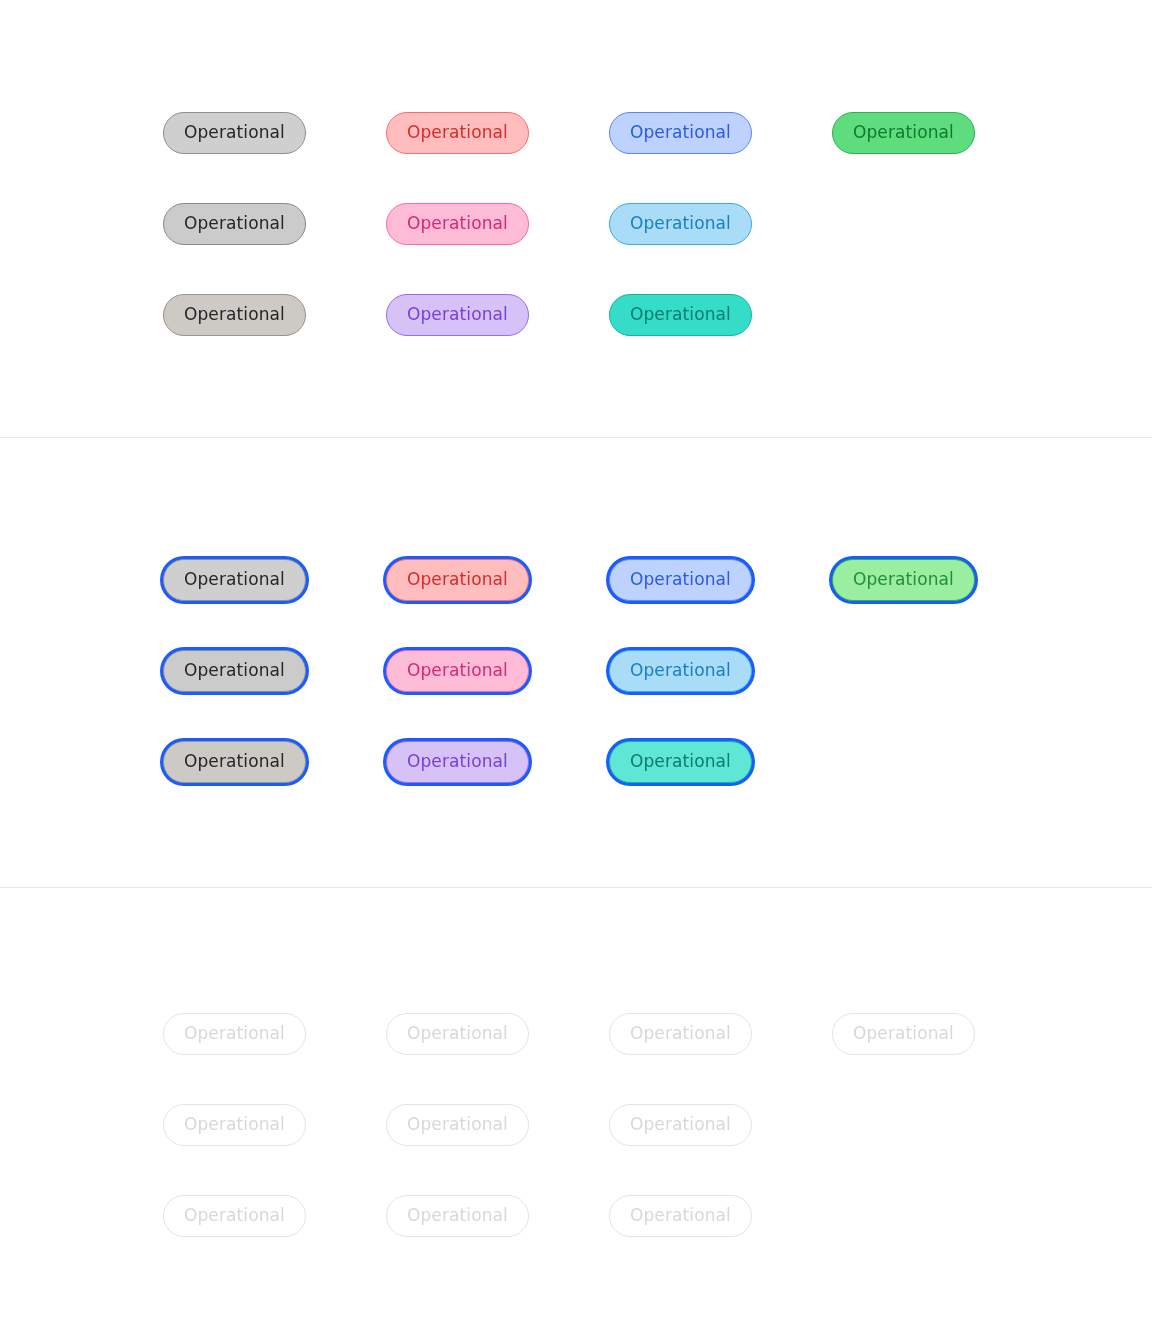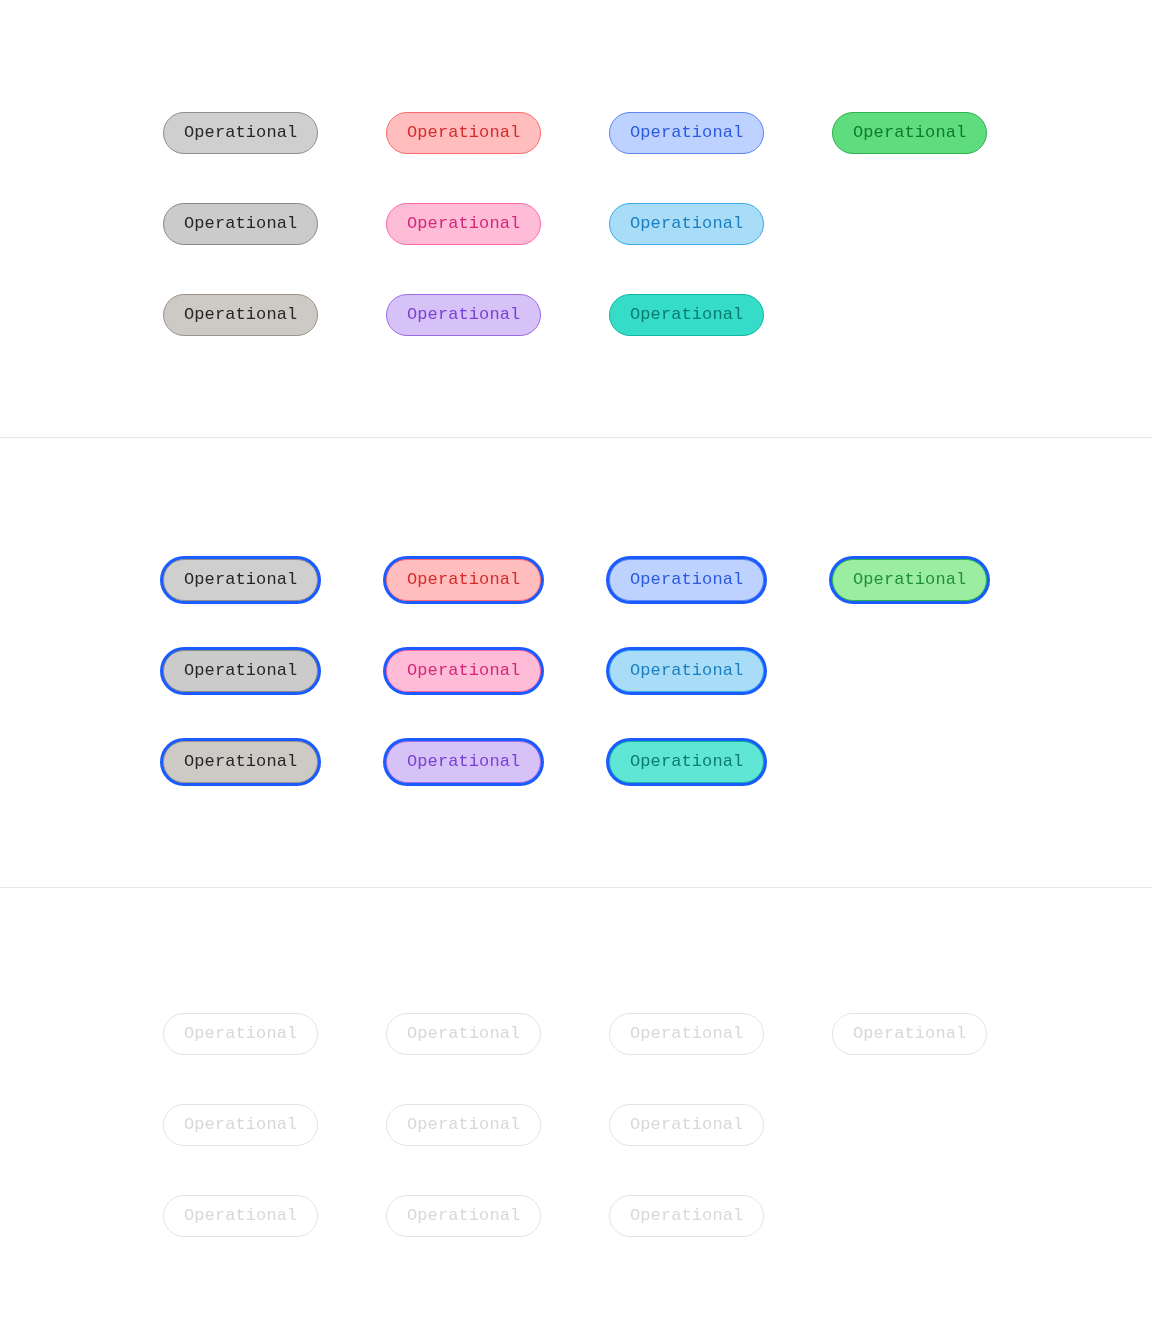--- a/index.html
+++ b/index.html
@@ -21,21 +21,20 @@
   }
   .section--default { height: 437px; }
   .section--focus   { height: 450px; border-top: 1px solid #e6e6e6; }
   .section--disabled{ height: 454px; border-top: 1px solid #e6e6e6; }
 
   .grid {
     position: absolute;
     left: 163px;
     top: 0;
     width: 900px;
-    font-family: Liberation Mono, monospace;
   }
   .row {
     display: flex;
     align-items: center;
     height: 91px;
   }
   .cell {
     width: 223px;
     display: flex;
     align-items: center;

